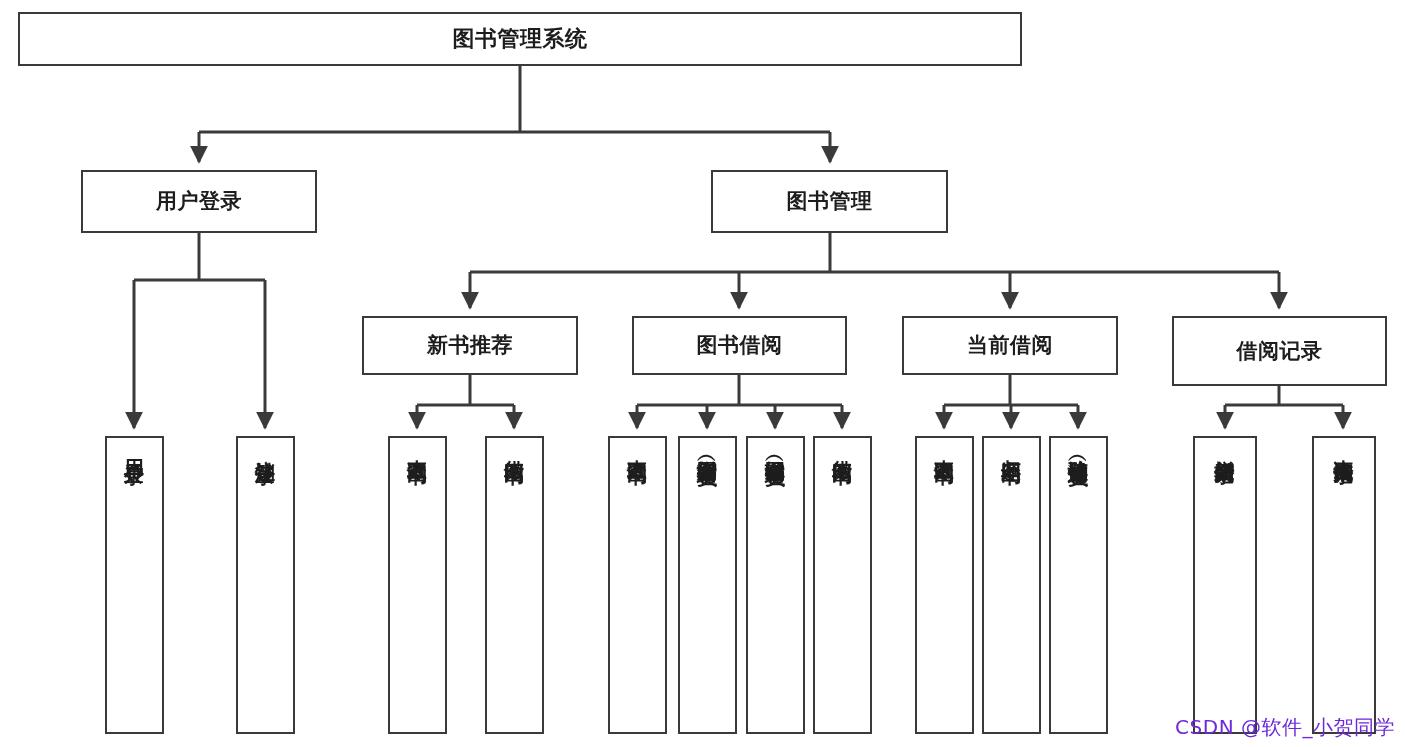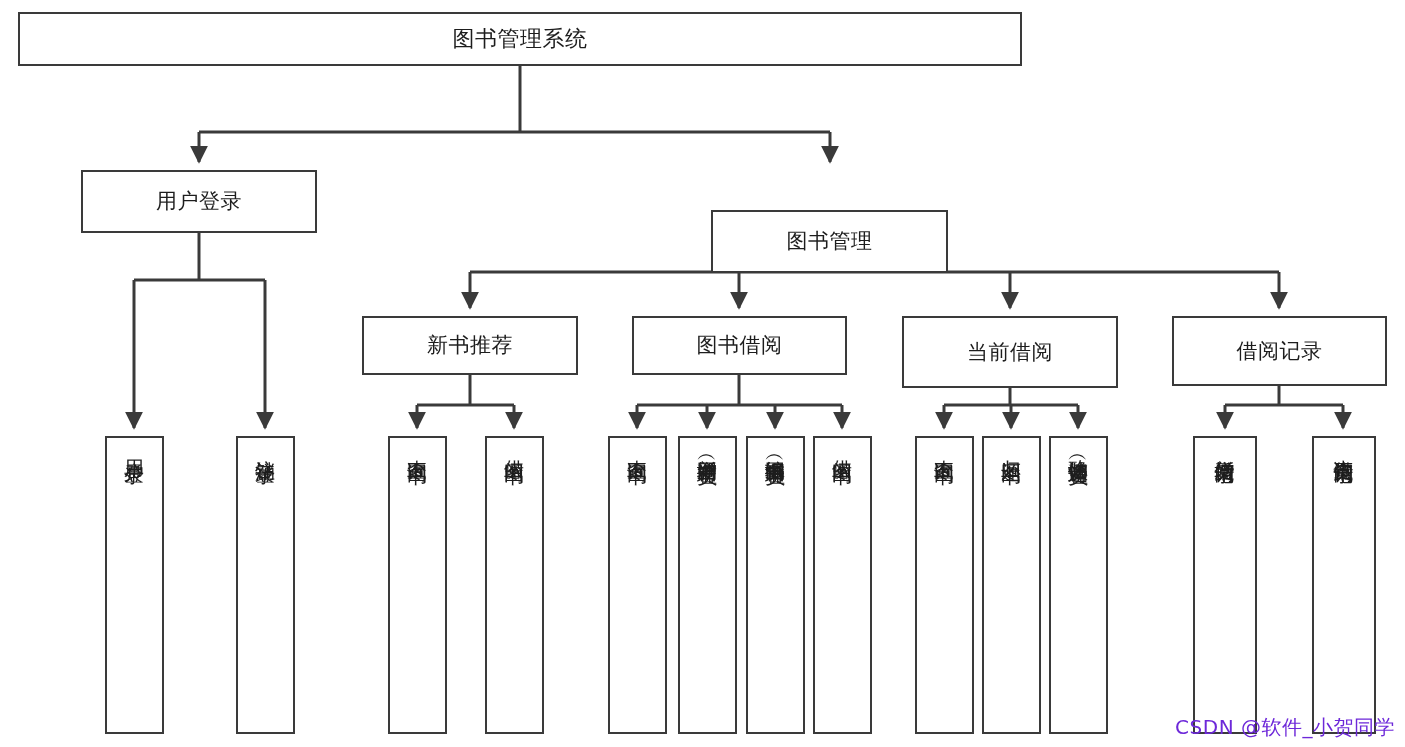--- a/index.html
+++ b/index.html
@@ -34,20 +34,21 @@
     align-items: center;
     justify-content: center;
     color: #1d1d1d;
   }
   .node-label {
     display: block;
     text-align: center;
     line-height: 1.18;
     color: #1d1d1d;
     white-space: pre-line;
+    font-weight: bold;
   }
   .node.horiz .node-label {
     font-size: 21px;
     letter-spacing: 0.5px;
   }
   .node.root .node-label {
     font-size: 22px;
     letter-spacing: 0.5px;
   }
   .node.vert {
@@ -133,33 +134,33 @@
   </svg>
 
   <div class="node root horiz" style="left:18px; top:12px; width:1004px; height:54px;">
     <span class="node-label">图书管理系统</span>
   </div>
 
   <div class="node horiz" style="left:81px; top:170px; width:236px; height:63px;">
     <span class="node-label">用户登录</span>
   </div>
 
-  <div class="node horiz" style="left:711px; top:170px; width:237px; height:63px;margin-top:40px;">
+  <div class="node horiz" style="left:711px; top:170px; width:237px; height:63px;">
     <span class="node-label">图书管理</span>
   </div>
 
   <div class="node horiz" style="left:362px; top:316px; width:216px; height:59px;">
     <span class="node-label">新书推荐</span>
   </div>
 
   <div class="node horiz" style="left:632px; top:316px; width:215px; height:59px;align-items:center;">
     <span class="node-label">图书借阅</span>
   </div>
 
-  <div class="node horiz" style="left:902px; top:316px; width:216px; height:72px;">
+  <div class="node horiz" style="left:902px; top:316px; width:216px; height:59px;">
     <span class="node-label">当前借阅</span>
   </div>
 
   <div class="node horiz" style="left:1172px; top:316px; width:215px; height:70px;">
     <span class="node-label">借阅记录</span>
   </div>
 
   <div class="node vert" style="left:105px; top:436px; width:59px; height:298px;">
     <span class="node-label">用户登录</span>
   </div>

